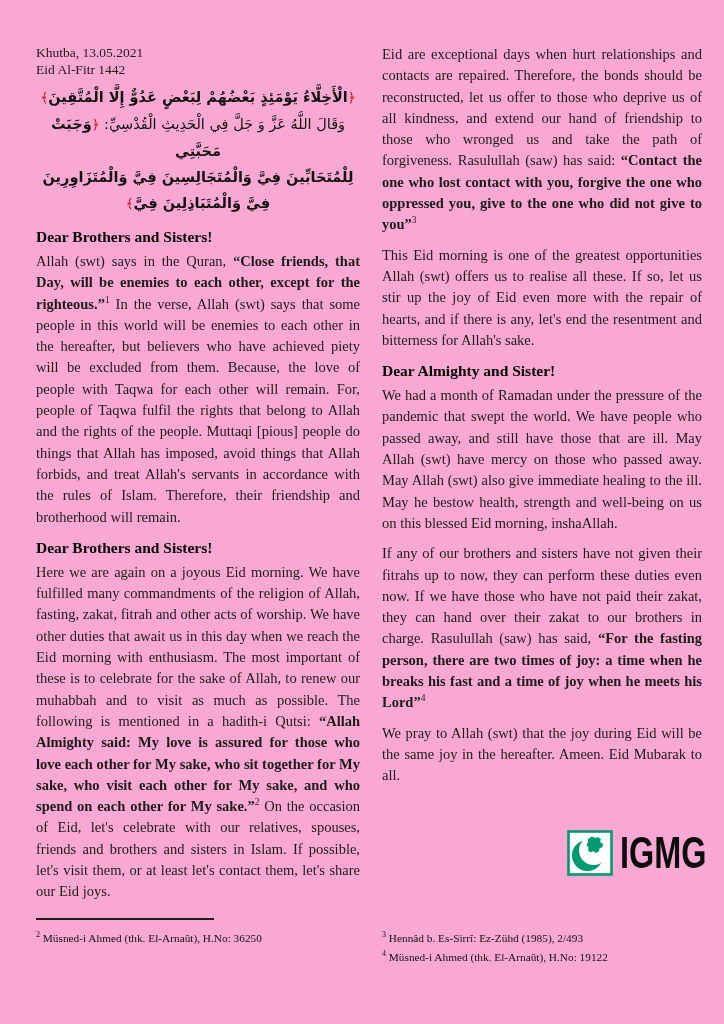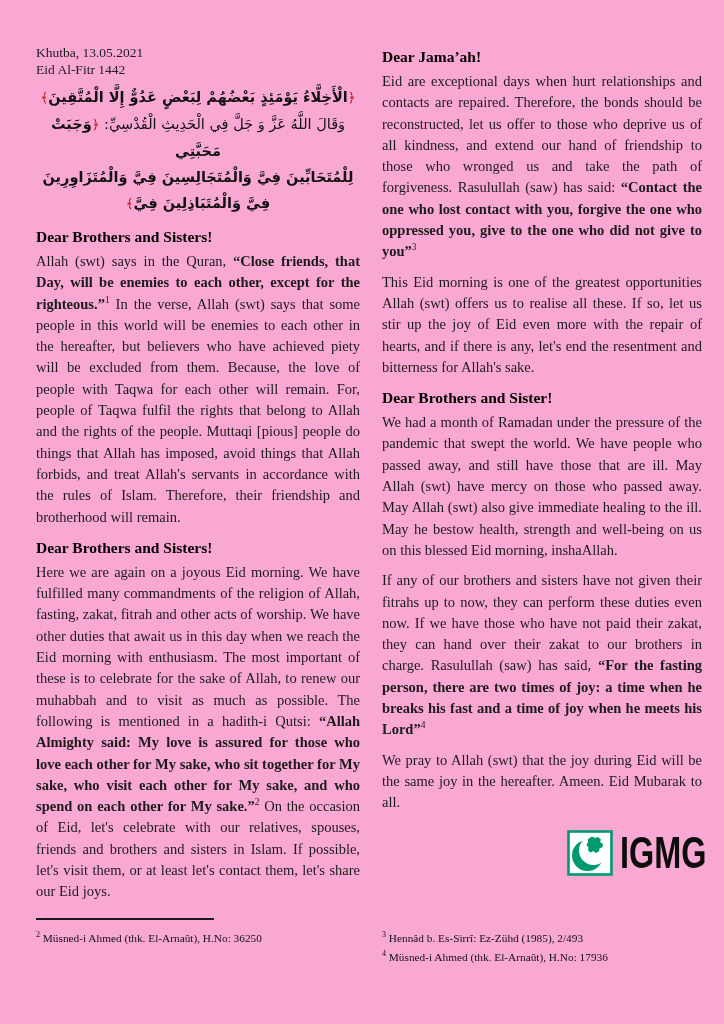--- a/index.html
+++ b/index.html
@@ -49,26 +49,25 @@
     </div>
 
     <div class="heading">Dear Brothers and Sisters!</div>
     <p class="para"><span>Allah (swt) says in the Quran, </span><span class="q">“Close friends, that Day, will be enemies to each other, except for the righteous.”</span><sup class="fnref">1</sup><span> In the verse, Allah (swt) says that some people in this world will be enemies to each other in the hereafter, but believers who have achieved piety will be excluded from them. Because, the love of people with Taqwa for each other will remain. For, people of Taqwa fulfil the rights that belong to Allah and the rights of the people. Muttaqi [pious] people do things that Allah has imposed, avoid things that Allah forbids, and treat Allah's servants in accordance with the rules of Islam. Therefore, their friendship and brotherhood will remain.</span></p>
 
     <div class="heading">Dear Brothers and Sisters!</div>
     <p class="para"><span>Here we are again on a joyous Eid morning. We have fulfilled many commandments of the religion of Allah, fasting, zakat, fitrah and other acts of worship. We have other duties that await us in this day when we reach the Eid morning with enthusiasm. The most important of these is to celebrate for the sake of Allah, to renew our muhabbah and to visit as much as possible. The following is mentioned in a hadith-i Qutsi: </span><span class="q">“Allah Almighty said: My love is assured for those who love each other for My sake, who sit together for My sake, who visit each other for My sake, and who spend on each other for My sake.”</span><sup class="fnref">2</sup><span> On the occasion of Eid, let's celebrate with our relatives, spouses, friends and brothers and sisters in Islam. If possible, let's visit them, or at least let's contact them, let's share our Eid joys.</span></p>
   </div>
 
   <div class="col col-right">
-    <div class="heading">Dear Jama’ah!</div>
     <p class="para"><span>Eid are exceptional days when hurt relationships and contacts are repaired. Therefore, the bonds should be reconstructed, let us offer to those who deprive us of all kindness, and extend our hand of friendship to those who wronged us and take the path of forgiveness. Rasulullah (saw) has said: </span><span class="q">“Contact the one who lost contact with you, forgive the one who oppressed you, give to the one who did not give to you”</span><sup class="fnref">3</sup></p>
 
     <p class="para">This Eid morning is one of the greatest opportunities Allah (swt) offers us to realise all these. If so, let us stir up the joy of Eid even more with the repair of hearts, and if there is any, let's end the resentment and bitterness for Allah's sake.</p>
 
-    <div class="heading">Dear Brothers and Sister!</div>
+    <div class="heading">Dear Almighty and Sister!</div>
     <p class="para">We had a month of Ramadan under the pressure of the pandemic that swept the world. We have people who passed away, and still have those that are ill. May Allah (swt) have mercy on those who passed away. May Allah (swt) also give immediate healing to the ill. May he bestow health, strength and well-being on us on this blessed Eid morning, inshaAllah.</p>
 
     <p class="para"><span>If any of our brothers and sisters have not given their fitrahs up to now, they can perform these duties even now. If we have those who have not paid their zakat, they can hand over their zakat to our brothers in charge. Rasulullah (saw) has said, </span><span class="q">“For the fasting person, there are two times of joy: a time when he breaks his fast and a time of joy when he meets his Lord”</span><sup class="fnref">4</sup></p>
 
     <p class="para">We pray to Allah (swt) that the joy during Eid will be the same joy in the hereafter. Ameen. Eid Mubarak to all.</p>
   </div>
 
   <div class="logo">
     <svg class="emblem" width="46" height="46" viewBox="0 0 46 46" aria-hidden="true">
       <rect x="1.5" y="1.5" width="43" height="43" fill="#ffffff" stroke="#009a70" stroke-width="2.6"></rect>
@@ -80,16 +79,16 @@
   </div>
 
   <div class="fn-rule"></div>
 
   <div class="fn-block fn-left">
     <div><sup>2</sup> <span>Müsned-i Ahmed (thk. El-Arnaût), H.No: 36250</span></div>
   </div>
 
   <div class="fn-block fn-right">
     <div><sup>3</sup> <span>Hennâd b. Es-Sirrî: Ez-Zühd (1985), 2/493</span></div>
-    <div><sup>4</sup> <span>Müsned-i Ahmed (thk. El-Arnaût), H.No: 17936</span></div>
+    <div><sup>4</sup> <span>Müsned-i Ahmed (thk. El-Arnaût), H.No: 19122</span></div>
   </div>
 
 </div>
 
 </body></html>

